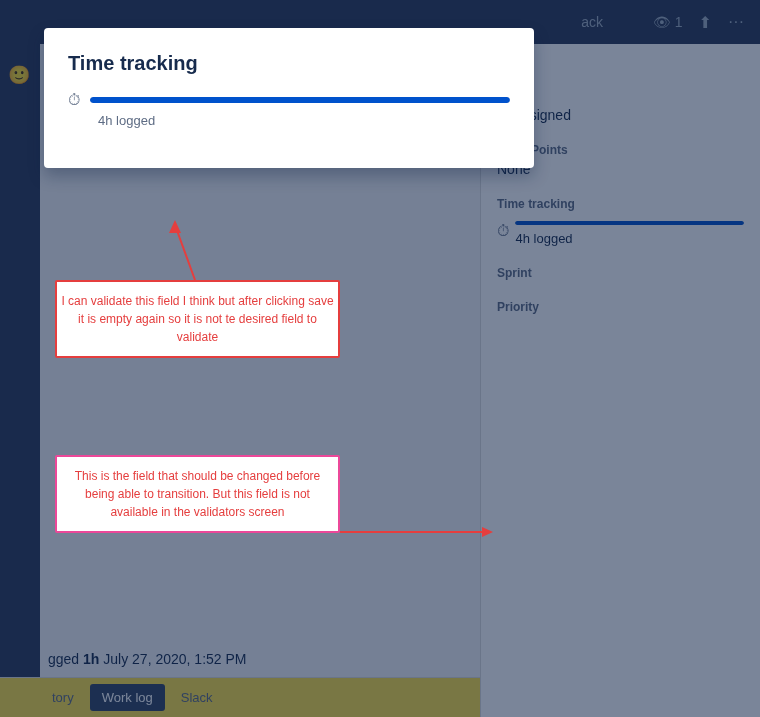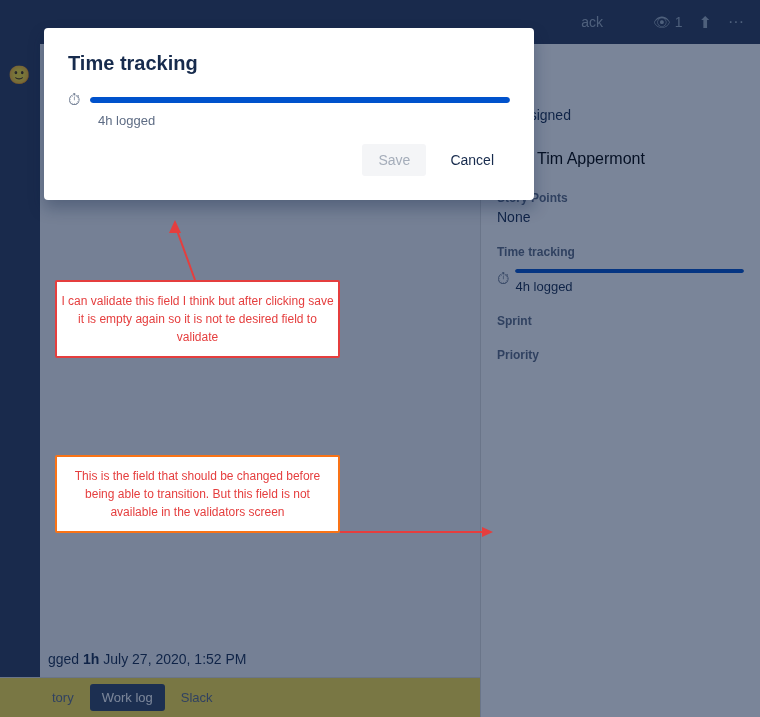--- a/index.html
+++ b/index.html
@@ -325,21 +325,21 @@
       line-height: 1.5;
       z-index: 101;
     }
 
     
     .annotation-box-2 {
       position: absolute;
       top: 455px;
       left: 55px;
       width: 285px;
-      border: 2px solid #f97316;
+      border: 2px solid #ec4899;
       border-radius: 2px;
       background: #fff;
       padding: 10px 12px;
       font-size: 12px;
       color: #e53e3e;
       text-align: center;
       line-height: 1.5;
       z-index: 101;
     }
 
@@ -403,26 +403,20 @@
   <div class="right-panel-section">
     <button class="assign-btn">
       <span>▼</span>
     </button>
   </div>
 
   <div class="right-panel-section">
     <div class="value">Unassigned</div>
   </div>
 
-  <div class="assignee-row">
-    <div class="avatar">
-      <span>TA</span>
-    </div>
-    <span class="value">Tim Appermont</span>
-  </div>
 
   <div class="right-panel-section">
     <label>Story Points</label>
     <div class="value">None</div>
   </div>
 
   <div class="right-panel-section">
     <label>Time tracking</label>
     <div class="time-tracking-info">
       <span class="time-icon">⏱</span>
@@ -469,24 +463,20 @@
 
     <div class="progress-container">
       <span class="time-icon">⏱</span>
       <div class="progress-bar-wrapper">
         <div class="progress-bar-fill" style="width:100%;"></div>
       </div>
     </div>
     <div class="progress-label">4h logged</div>
 
 
-    <div class="modal-actions">
-      <button class="btn-save">Save</button>
-      <button class="btn-cancel">Cancel</button>
-    </div>
   </div>
 </div>
 
 <div class="annotation-box-1">
   <span>I can validate this field I think but after clicking save it is empty again so it is not te desired field to validate</span>
 </div>
 
 <div class="annotation-box-2">
   <span>This is the field that should be changed before being able to transition. But this field is not available in the validators screen</span>
 </div>

